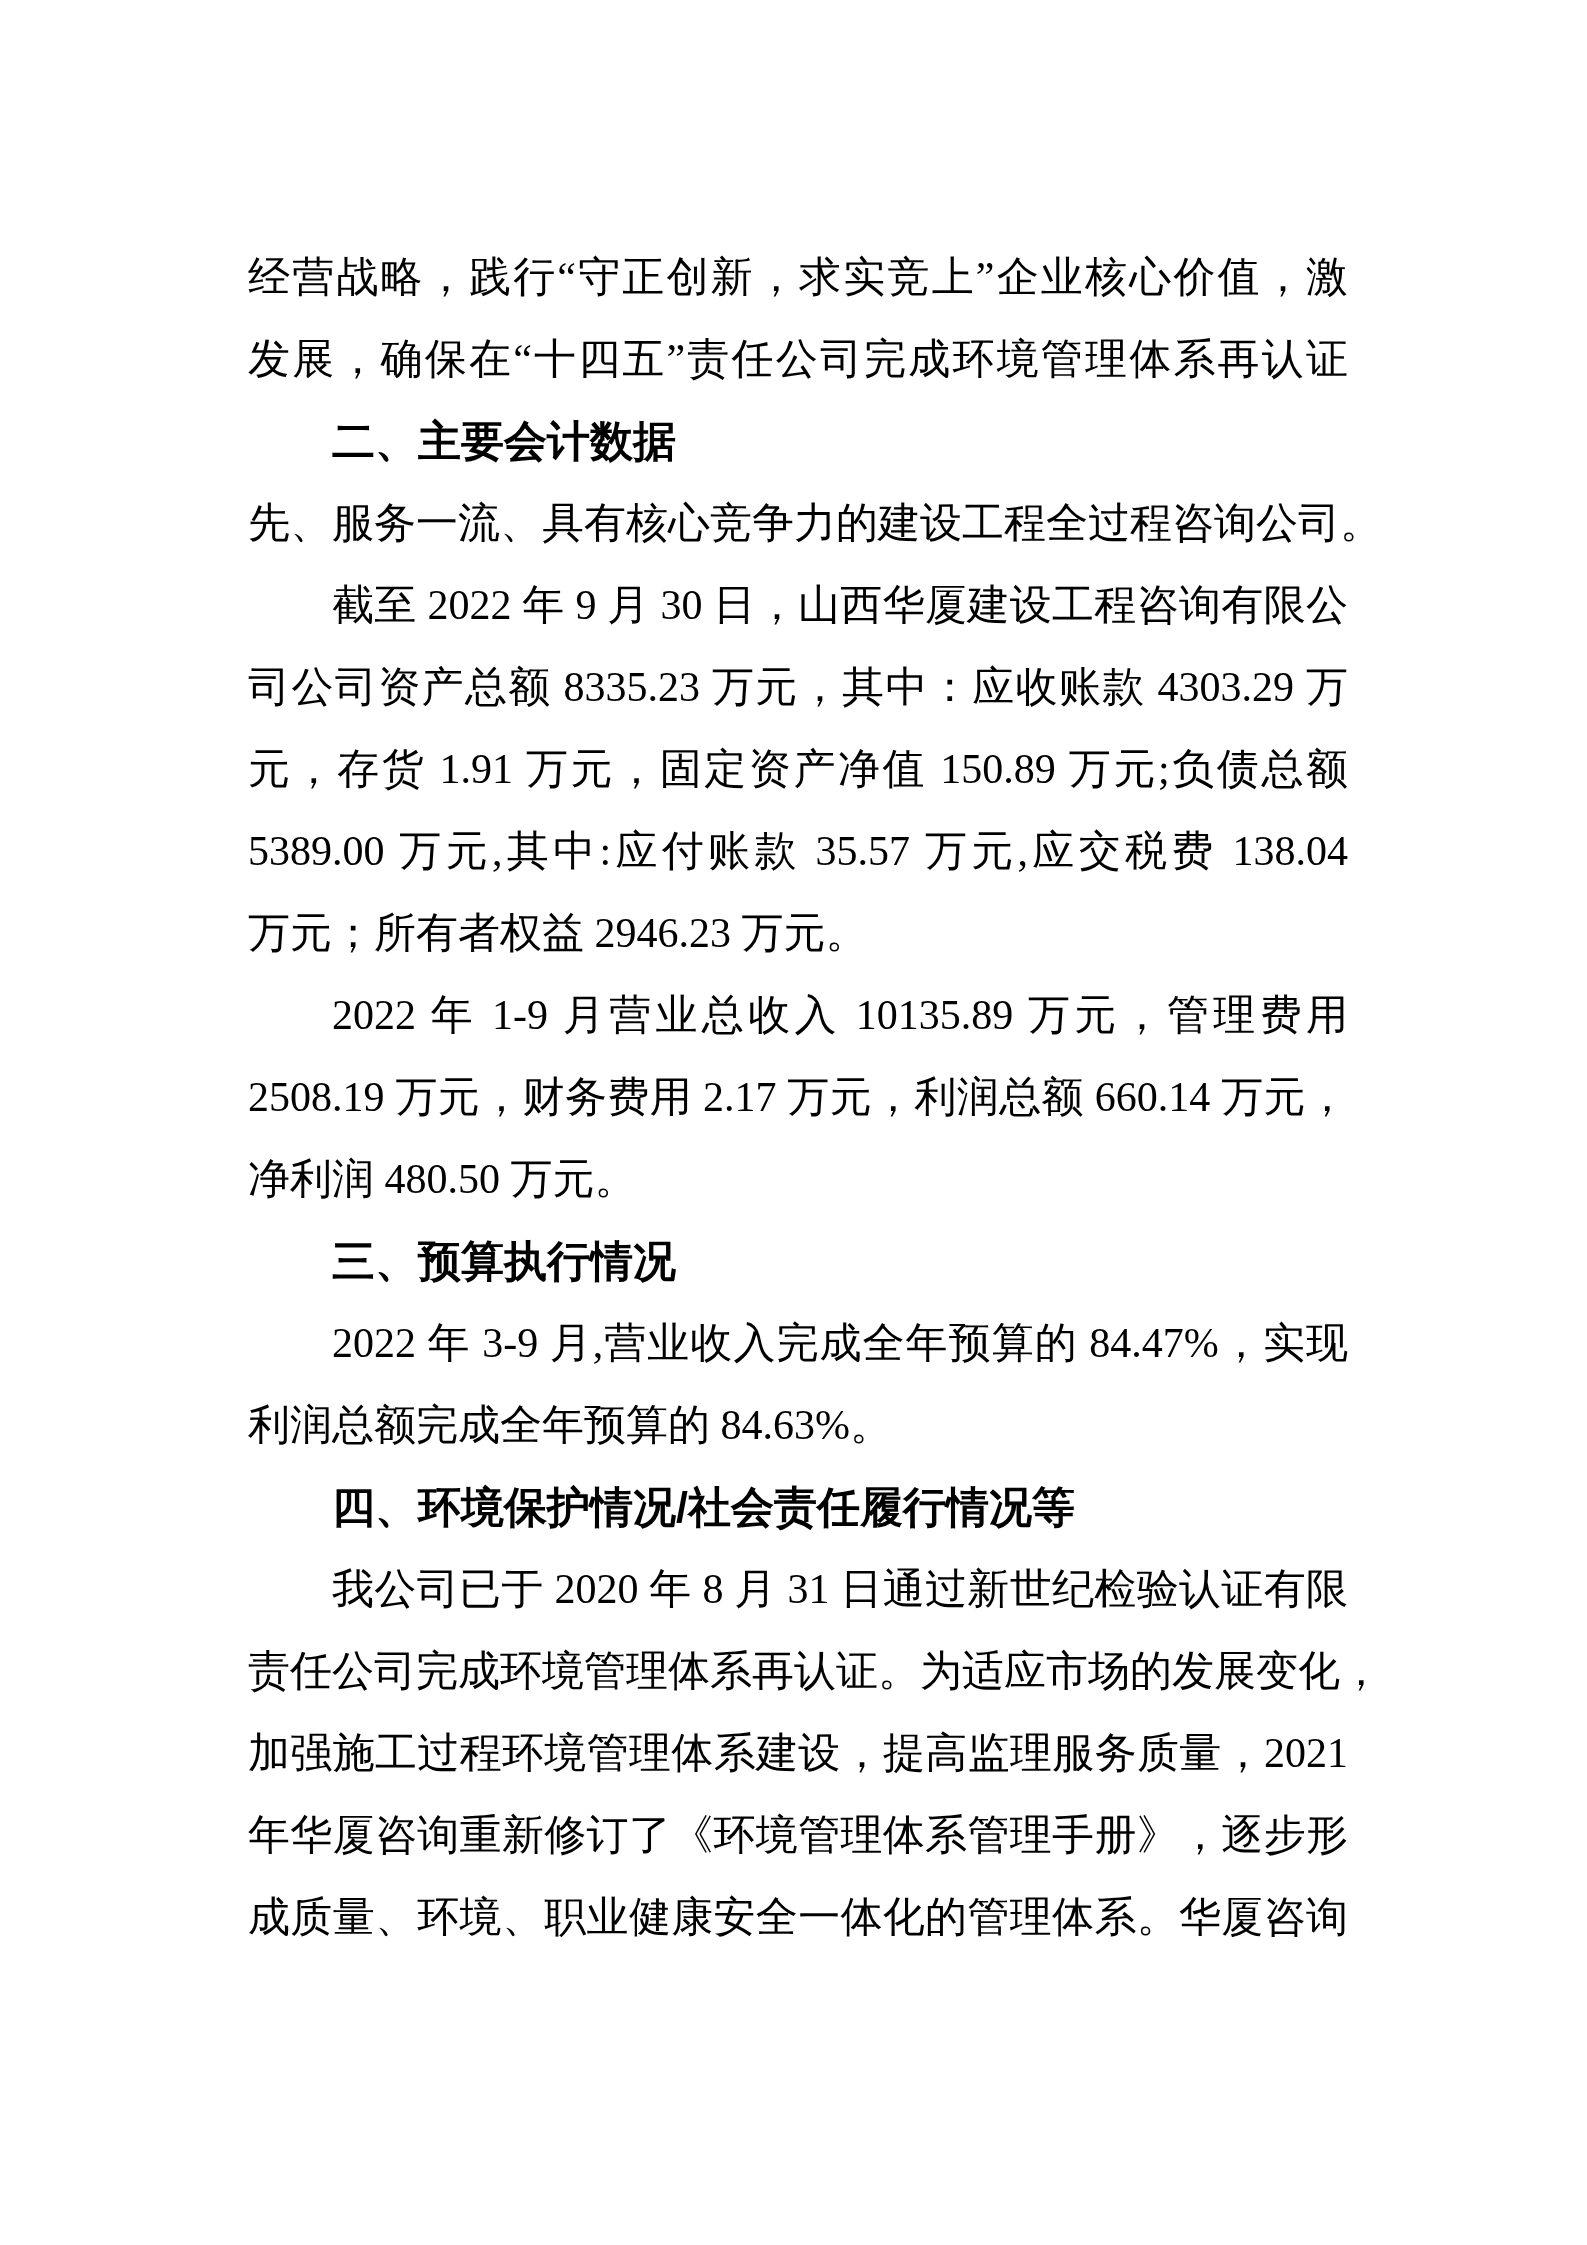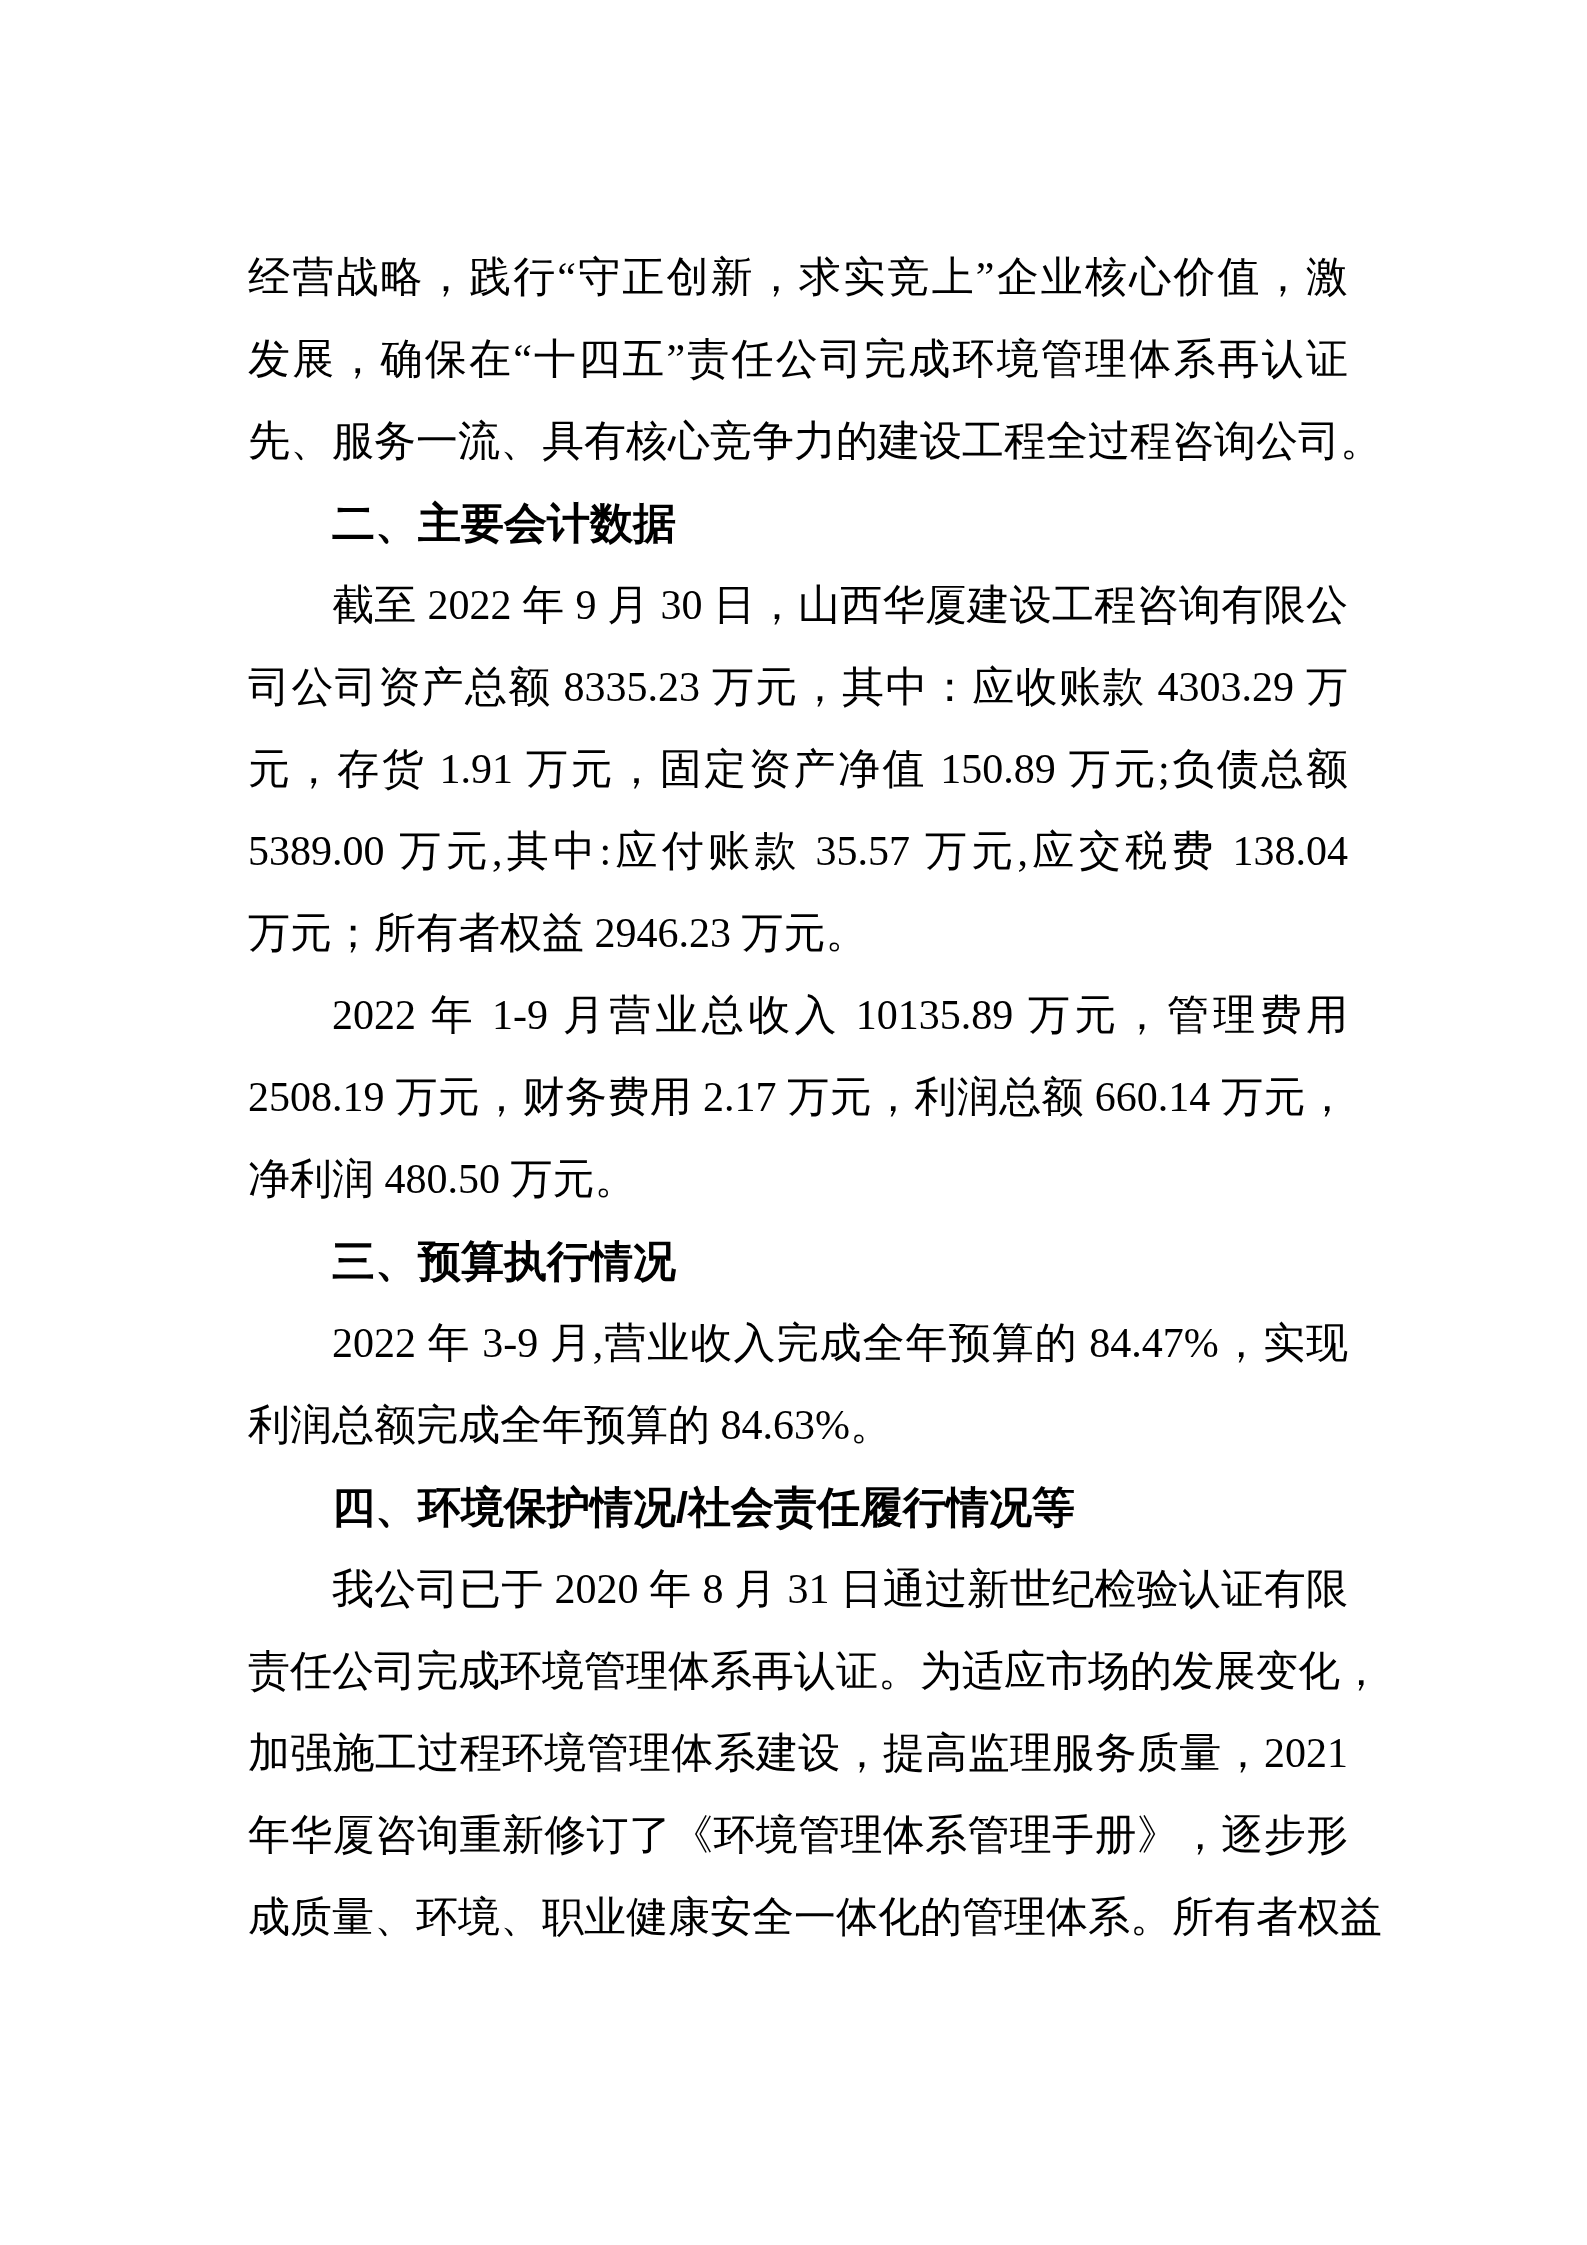--- a/index.html
+++ b/index.html
@@ -51,23 +51,23 @@
   }
 </style>
 </head>
 <body>
 
 <div class="page">
   <div class="textblock">
 
     <div class="line">经营战略，践行“守正创新，求实竞上”企业核心价值，激</div>
     <div class="line">发展，确保在“十四五”责任公司完成环境管理体系再认证</div>
+    <div class="line heading">二、主要会计数据</div>
+
     <div class="line">先、服务一流、具有核心竞争力的建设工程全过程咨询公司。</div>
-
-    <div class="line heading">二、主要会计数据</div>
 
     <div class="line first">截至 2022 年 9 月 30 日，山西华厦建设工程咨询有限公</div>
     <div class="line">司公司资产总额 8335.23 万元，其中：应收账款 4303.29 万</div>
     <div class="line">元，存货 1.91 万元，固定资产净值 150.89 万元;负债总额</div>
     <div class="line">5389.00 万元,其中:应付账款 35.57 万元,应交税费 138.04</div>
     <div class="line end">万元；所有者权益 2946.23 万元。</div>
 
     <div class="line first">2022 年 1-9 月营业总收入 10135.89 万元，管理费用</div>
     <div class="line">2508.19 万元，财务费用 2.17 万元，利润总额 660.14 万元，</div>
     <div class="line end">净利润 480.50 万元。</div>
@@ -76,16 +76,16 @@
 
     <div class="line first">2022 年 3-9 月,营业收入完成全年预算的 84.47%，实现</div>
     <div class="line end">利润总额完成全年预算的 84.63%。</div>
 
     <div class="line heading">四、环境保护情况/社会责任履行情况等</div>
 
     <div class="line first">我公司已于 2020 年 8 月 31 日通过新世纪检验认证有限</div>
     <div class="line">责任公司完成环境管理体系再认证。为适应市场的发展变化，</div>
     <div class="line">加强施工过程环境管理体系建设，提高监理服务质量，2021</div>
     <div class="line">年华厦咨询重新修订了《环境管理体系管理手册》，逐步形</div>
-    <div class="line">成质量、环境、职业健康安全一体化的管理体系。所有者权益</div>
+    <div class="line">成质量、环境、职业健康安全一体化的管理体系。华厦咨询</div>
 
   </div>
 </div>
 
 </body></html>

